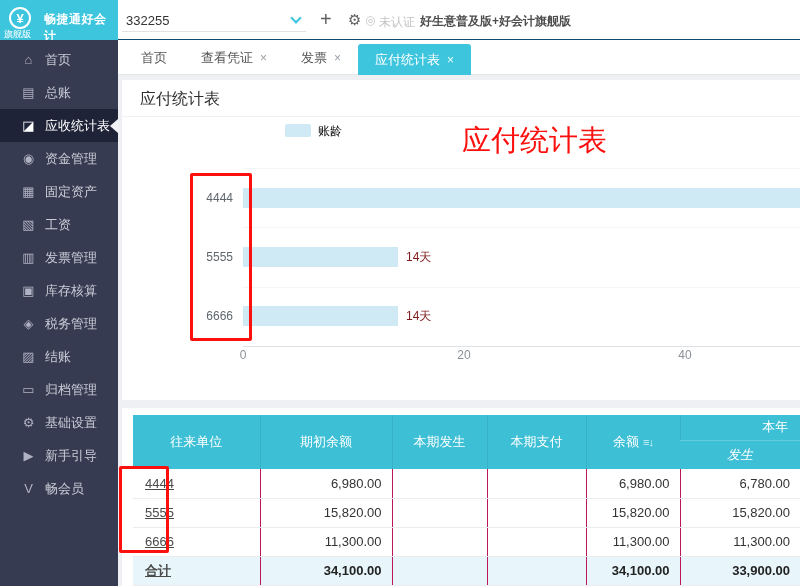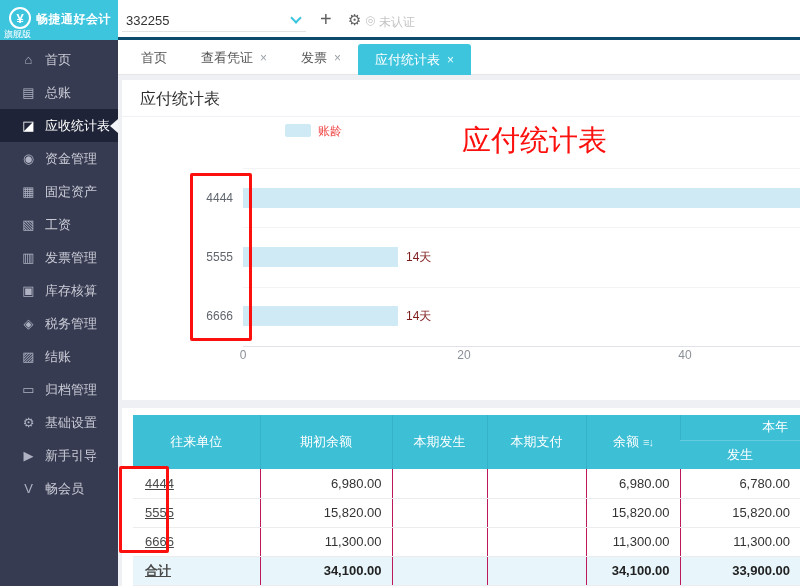--- a/index.html
+++ b/index.html
@@ -3,23 +3,23 @@
 <meta charset="utf-8">
 <style>
   * { margin:0; padding:0; box-sizing:border-box; }
   html,body { width:800px; height:586px; overflow:hidden; }
   body { font-family:"Liberation Sans","DejaVu Sans",sans-serif; background:#eef0f4; position:relative; }
   #screen { position:absolute; inset:0; width:800px; height:586px; }
 
   
   .logo-block { position:absolute; left:0; top:0; width:118px; height:40px; background:#3ec5de; color:#fff; z-index:5; }
   .logo-badge { position:absolute; left:9px; top:7px; width:22px; height:22px; border:2px solid #fff; border-radius:50%; font-size:13px; font-weight:bold; text-align:center; line-height:19px; }
-  .logo-title { position:absolute; left:36px; top:11px; font-size:12px; font-weight:bold; letter-spacing:.5px; }
+  .logo-title { position:absolute; left:44px; top:11px; font-size:12px; font-weight:bold; letter-spacing:.5px; }
   .logo-edition { position:absolute; left:4px; top:28px; font-size:9px; }
-  .topbar { position:absolute; left:118px; top:0; width:682px; height:40px; background:#fff; border-bottom:3px solid #0c4a6e; z-index:4; }
+  .topbar { position:absolute; left:118px; top:0; width:682px; height:40px; background:#fff; border-bottom:1px solid #0c4a6e; z-index:4; }
   .account-select { position:absolute; left:4px; top:0; width:184px; height:39px; cursor:pointer; }
   .account-value { position:absolute; left:4px; top:13px; font-size:13px; color:#333; }
   .account-underline { position:absolute; left:0; right:0; top:31px; border-top:1px solid #e3e3e3; }
   .chevron-down { position:absolute; right:6px; top:14px; width:8px; height:8px; border-right:2px solid #3ec5de; border-bottom:2px solid #3ec5de; transform:rotate(45deg); }
   .tb-plus { position:absolute; left:202px; top:8px; font-size:20px; color:#5f5f5f; cursor:pointer; }
   .tb-gear { position:absolute; left:230px; top:11px; font-size:15px; color:#5f5f5f; cursor:pointer; }
   .tb-cert-ic { position:absolute; left:247px; top:13px; font-size:12px; color:#c6c6c6; }
   .tb-cert { position:absolute; left:261px; top:14px; font-size:12px; color:#c3c3c3; }
   .tb-product { position:absolute; left:302px; top:13px; font-size:12px; font-weight:600; color:#4d4d4d; }
 
@@ -39,34 +39,34 @@
   .tab .tab-close { color:#9aa0a6; font-size:12px; margin-left:7px; cursor:pointer; }
   .tab.active { background:#3ec5de; color:#fff; height:31px; line-height:31px; margin-top:4px; border-radius:3px 3px 0 0; }
   .tab.active .tab-close { color:#eafcff; }
 
   
   .chart-card { position:absolute; left:122px; top:80px; width:678px; height:320px; background:#fff; }
   .page-title { position:absolute; left:18px; top:9px; font-size:16px; color:#2f2f2f; }
   .card-sep { position:absolute; left:0; right:0; top:36px; border-top:1px solid #f0f1f4; }
   .chart-subtitle { position:absolute; left:44px; top:42px; font-size:12px; color:#5e6670; }
   .legend-swatch { position:absolute; left:163px; top:44px; width:26px; height:13px; background:#cfeaf4; border-radius:2px; }
-  .legend-label { position:absolute; left:196px; top:43px; font-size:12px; color:#ef4444; }
+  .legend-label { position:absolute; left:196px; top:43px; font-size:12px; color:#000000; }
   .split-line { position:absolute; left:121px; right:0; border-top:1px solid #f3f4f6; }
   .axis-line { position:absolute; left:121px; right:0; top:266px; border-top:1px solid #dfe3e8; }
   .cat-label { position:absolute; left:11px; width:100px; text-align:right; font-size:12px; color:#60666d; height:16px; line-height:16px; }
   .hbar { position:absolute; left:121px; height:20px; background:#cfeaf4; }
   .bar-val { position:absolute; font-size:12px; color:#7f1d1d; height:16px; line-height:16px; }
   .x-tick { position:absolute; width:30px; text-align:center; top:268px; font-size:12px; color:#8a9097; }
 
   
   .table-card { position:absolute; left:122px; top:408px; width:678px; height:178px; background:#fff; }
   table.stats { position:absolute; left:11px; top:7px; width:667px; border-collapse:collapse; table-layout:fixed; font-size:13px; }
   thead th { background:#3dbfd5; color:#fff; font-weight:normal; border-left:1px solid #35b2c7; }
   thead tr.h1 th { height:25px; }
-  thead tr.h2 th { height:29px; }
+  thead tr.h2 th { height:29px;font-style:italic; }
   thead th:first-child { border-left:none; }
   th.year-group { border-bottom:1px solid #63cdde; text-align:center; padding-left:70px; }
   tbody td { height:29px; border-bottom:1px solid #ececec; border-left:1px solid #be185d; color:#333; }
   tbody td:first-child { border-left:none; padding-left:12px; }
   td.num { text-align:right; padding-right:10px; }
   .cp-link { color:#4a4a4a; text-decoration:underline; cursor:pointer; }
   tr.total-row td { background:#e8f6fb; font-weight:bold; color:#222; }
   .sort-icon { font-size:11px; color:#d8f4f9; margin-left:4px; cursor:pointer; letter-spacing:-1px; }
 
   
@@ -89,20 +89,21 @@
   <div class="topbar">
     <div class="account-select">
       <span class="account-value">332255</span>
       <span class="account-underline"></span>
       <span class="chevron-down"></span>
     </div>
     <span class="tb-plus">+</span>
     <span class="tb-gear">⚙</span>
     <span class="tb-cert-ic">◎</span>
     <span class="tb-cert">未认证</span>
+    <span class="tb-product">好生意普及版+好会计旗舰版</span>
   </div>
 
   <div class="sidebar">
       <div class="side-item">
         <span class="side-icon">⌂</span>
         <span class="side-label">首页</span>
       </div>
       <div class="side-item">
         <span class="side-icon">▤</span>
         <span class="side-label">总账</span>

